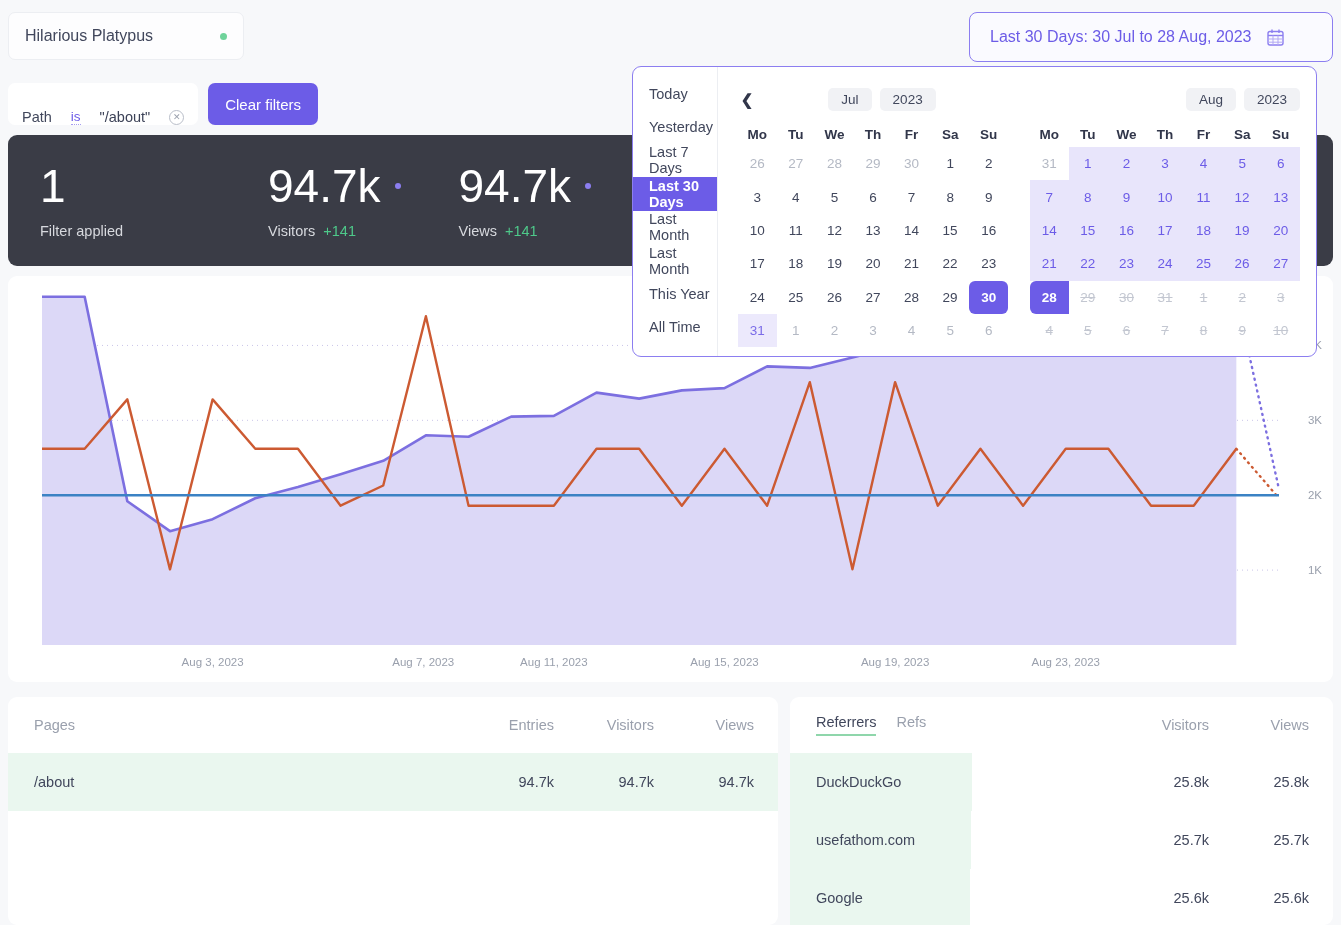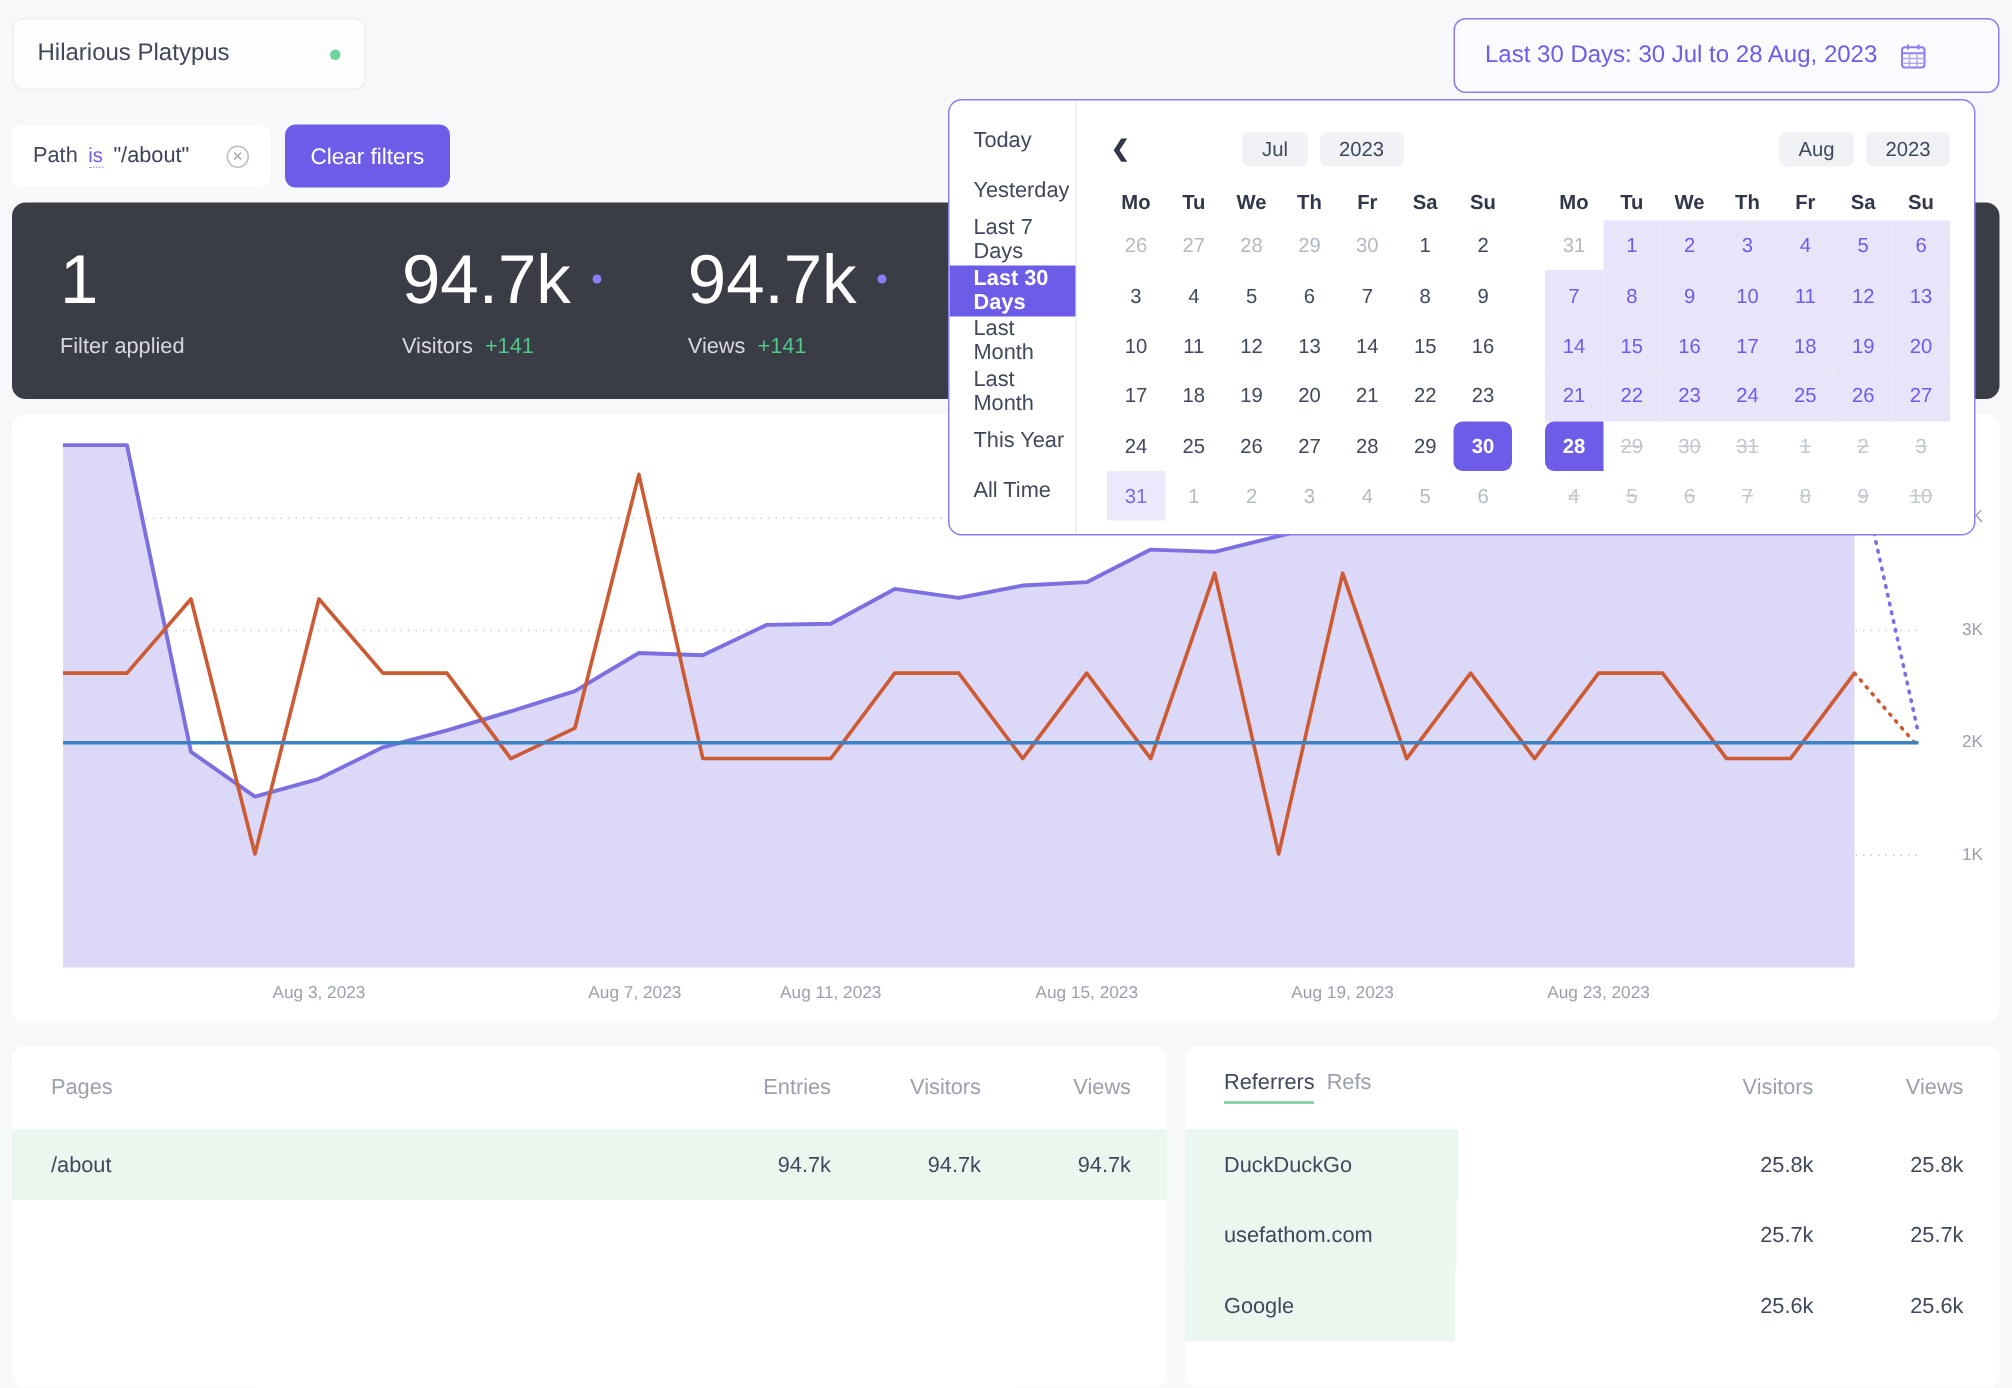--- a/index.html
+++ b/index.html
@@ -21,21 +21,21 @@
     font-size: 16px; color: #41475c;
   }
   .site-selector .dot {
     width: 7px; height: 7px; border-radius: 50%;
     background: #6fd39b; margin-left: auto;
   }
 
   .filter-row { position: absolute; left: 8px; top: 83px; display: flex; align-items: center; gap: 10px; }
   .filter-pill {
     height: 42px; background: #ffffff; border-radius: 7px;
-    display: flex; align-items: center; gap: 7px;
+    display: flex; align-items: flex-end; gap: 19px;
     padding: 0 14px; font-size: 14.5px; color: #41475c;
     min-width: 172px;
   }
   .filter-pill .op { color: #6c5ce7; border-bottom: 1px dotted #a79ef0; font-size: 13.5px;}
   .filter-pill .val { color: #3c4257; }
   .filter-x {
     margin-left: auto; width: 15px; height: 15px; border-radius: 50%;
     border: 1.2px solid #b9bec9; color: #9aa0ad; font-size: 9px;
     display: flex; align-items: center; justify-content: center; line-height: 1;
     cursor: pointer;
@@ -143,25 +143,25 @@
   
   .panel { position: absolute; top: 697px; background: #fff; border-radius: 9px; height: 228px; }
   .panel.left { left: 8px; width: 770px; }
   .panel.right { left: 790px; width: 543px; }
   .thead {
     display: flex; align-items: center; height: 56px;
     padding: 0 24px 0 26px; font-size: 14.5px; color: #9aa0ad;
   }
   .thead .tab { cursor: pointer; padding-bottom: 4px; }
   .thead .tab.active { color: #41475c; border-bottom: 2px solid #8fd6ab; }
-  .thead .tabs { display: flex; gap: 8px; }
+  .thead .tabs { display: flex; gap: 20px; }
   .thead .spacer { flex: 1; }
   .col { width: 100px; text-align: right; }
   .row {
-    display: flex; align-items: center; height: 47px;
+    display: flex; align-items: center; height: 58px;
     padding: 0 24px 0 26px; font-size: 14.5px; color: #41475c;
     position: relative;
   }
   .row .bg {
     position: absolute; left: 0; top: 0; height: 100%;
     background: #eaf7ef; z-index: 0;
   }
   .row > * { position: relative; z-index: 1; }
   .row .name { flex: 1; }
   .row .col { width: 100px; text-align: right; }

